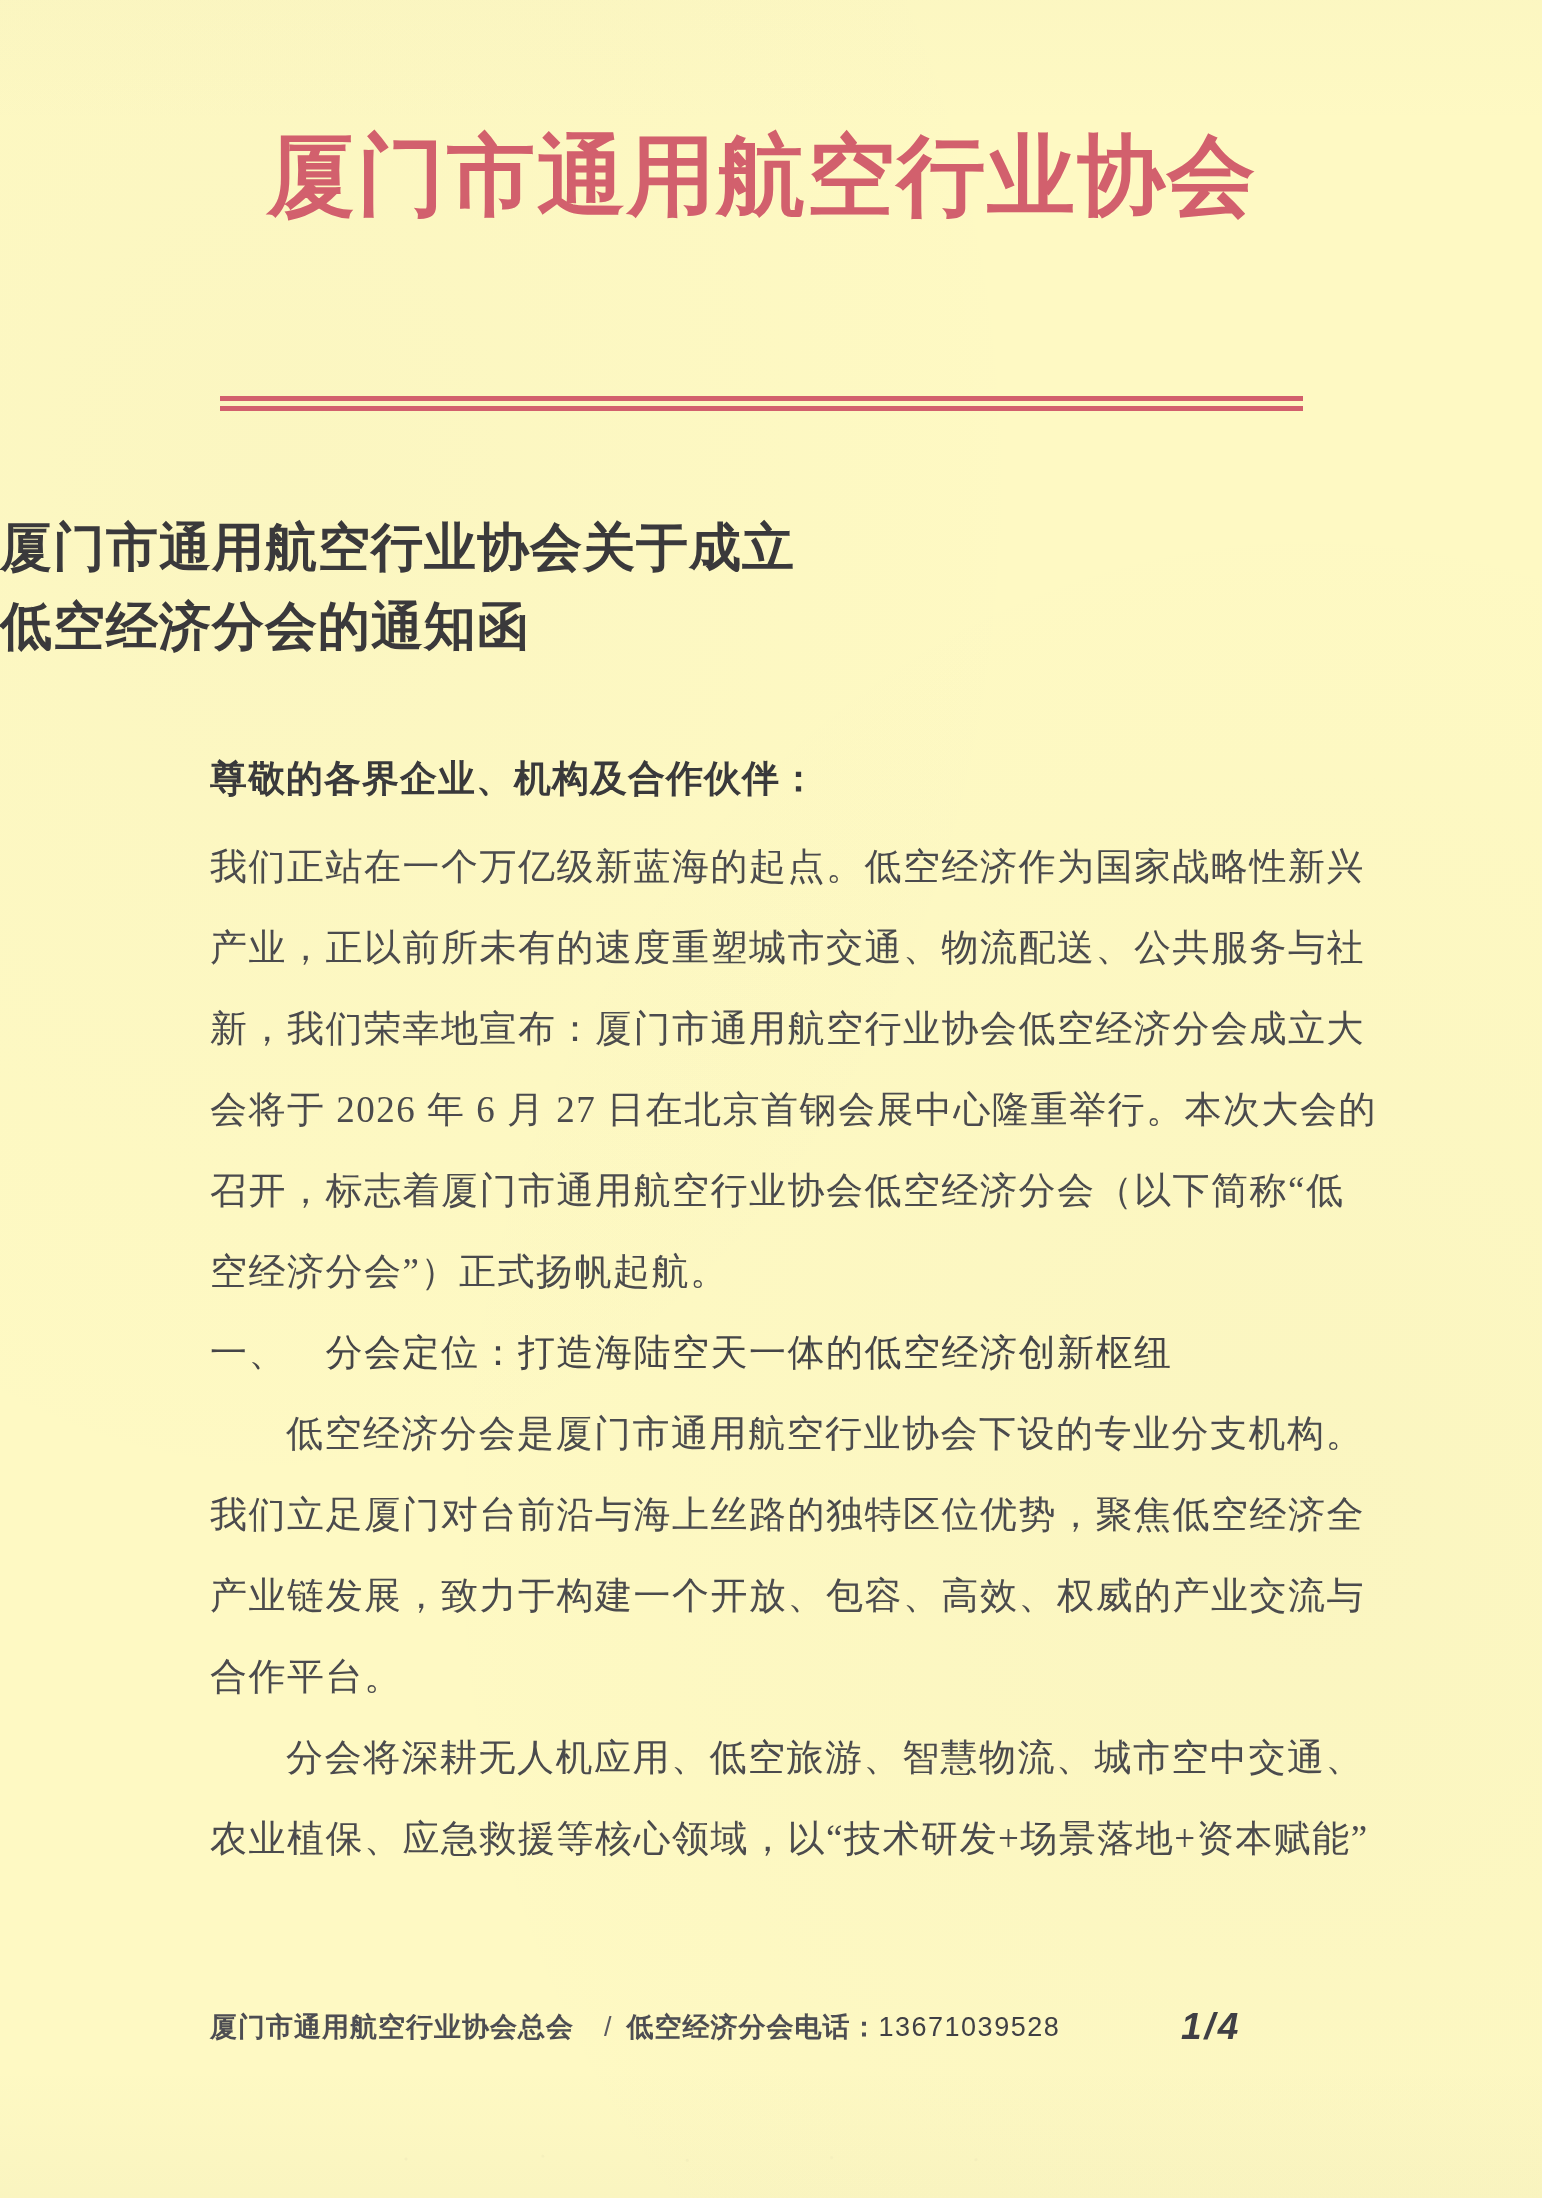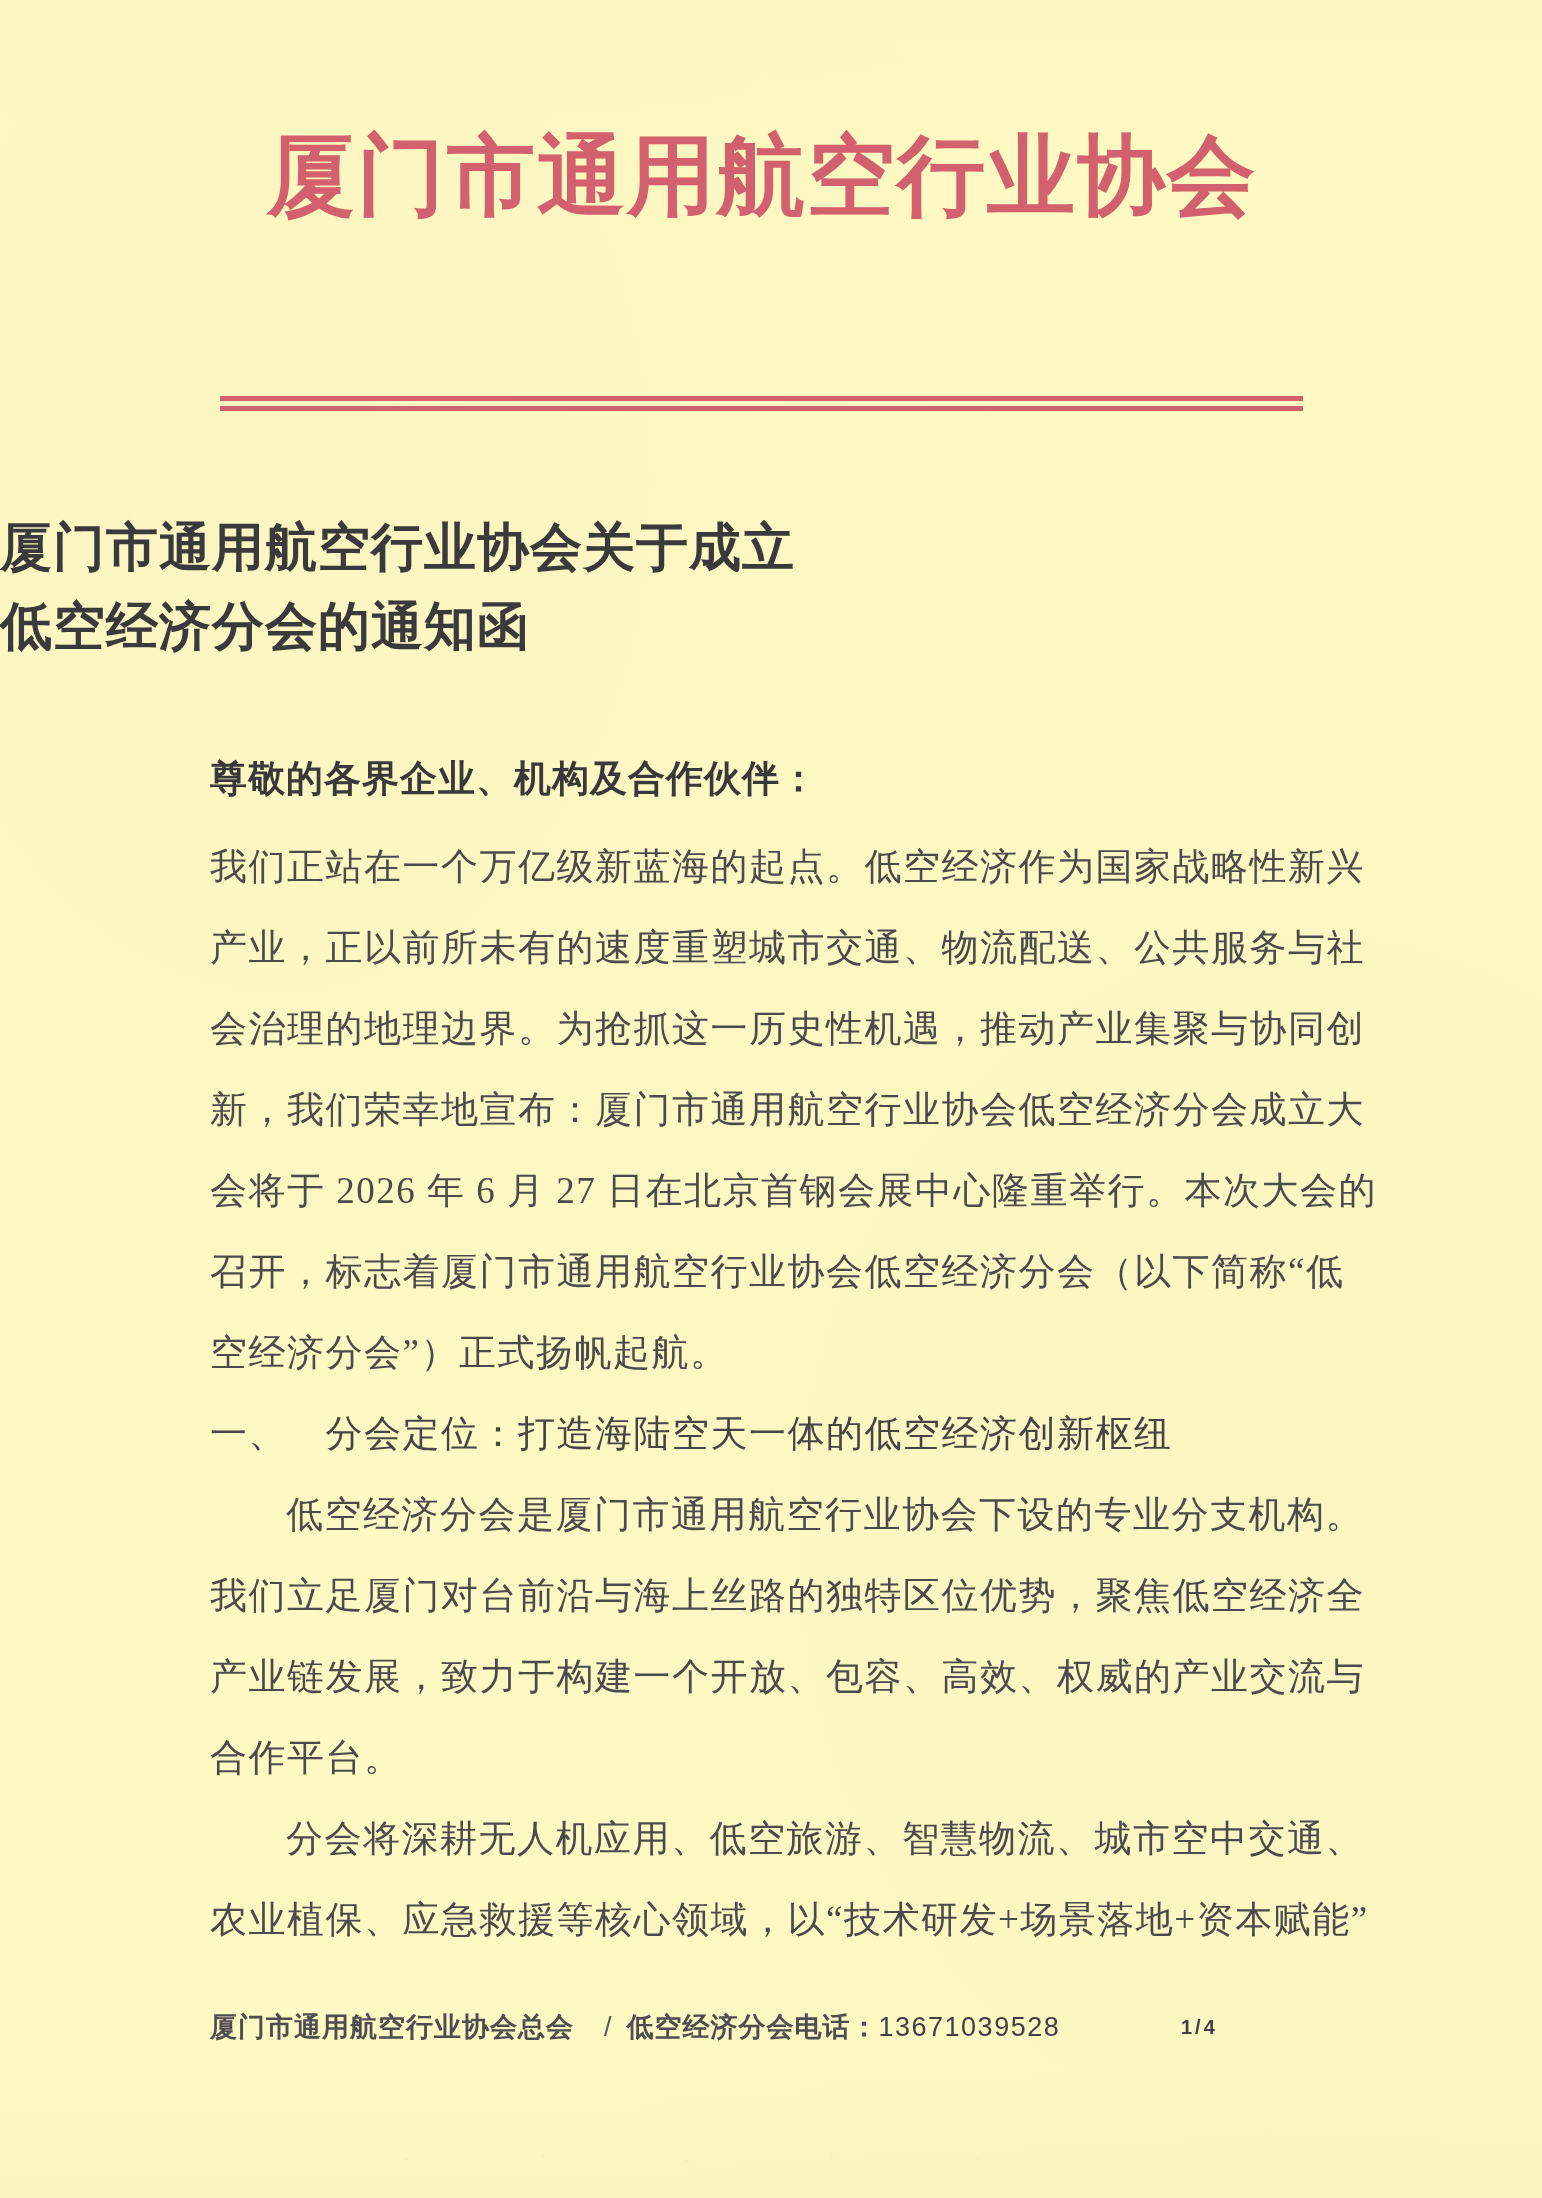--- a/index.html
+++ b/index.html
@@ -109,25 +109,26 @@
   .footer .phone {
     font-weight: normal;
     color: #3f3f44;
     letter-spacing: 1.5px;
   }
   .page-num {
     position: absolute;
     top: 2010px;
     left: 1181px;
     font-family: "Liberation Sans", "DejaVu Sans", sans-serif;
-    font-size: 20px;
+    font-size: 37px;
     line-height: 34px;
     font-weight: bold;
     letter-spacing: 3px;
     color: #3f3f44;
+    font-style: italic;
   }
   
   .edge-noise {
     position: absolute;
     top: 2152px;
     left: 330px;
     width: 760px;
     height: 14px;
     background:
       radial-gradient(circle at 10% 50%, rgba(130,125,120,0.10) 1px, transparent 2px),
@@ -151,21 +152,20 @@
   <div class="doc-title">
     <div>厦门市通用航空行业协会关于成立</div>
     <div>低空经济分会的通知函</div>
   </div>
 
   <div class="content">
     <div class="greeting">尊敬的各界企业、机构及合作伙伴：</div>
     <div class="body-lines">
         <div class="body-line">我们正站在一个万亿级新蓝海的起点。低空经济作为国家战略性新兴</div>
         <div class="body-line">产业，正以前所未有的速度重塑城市交通、物流配送、公共服务与社</div>
-        <div class="body-line">会治理的地理边界。为抢抓这一历史性机遇，推动产业集聚与协同创</div>
         <div class="body-line">新，我们荣幸地宣布：厦门市通用航空行业协会低空经济分会成立大</div>
         <div class="body-line">会将于 2026 年 6 月 27 日在北京首钢会展中心隆重举行。本次大会的</div>
         <div class="body-line">召开，标志着厦门市通用航空行业协会低空经济分会（以下简称“低</div>
         <div class="body-line">空经济分会”）正式扬帆起航。</div>
         <div class="body-line heading">一、　分会定位：打造海陆空天一体的低空经济创新枢纽</div>
         <div class="body-line indent">低空经济分会是厦门市通用航空行业协会下设的专业分支机构。</div>
         <div class="body-line">我们立足厦门对台前沿与海上丝路的独特区位优势，聚焦低空经济全</div>
         <div class="body-line">产业链发展，致力于构建一个开放、包容、高效、权威的产业交流与</div>
         <div class="body-line">合作平台。</div>
         <div class="body-line indent">分会将深耕无人机应用、低空旅游、智慧物流、城市空中交通、</div>

